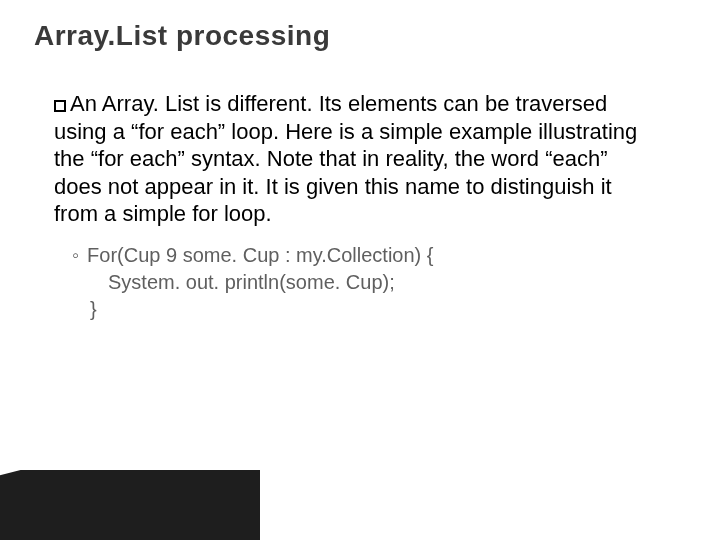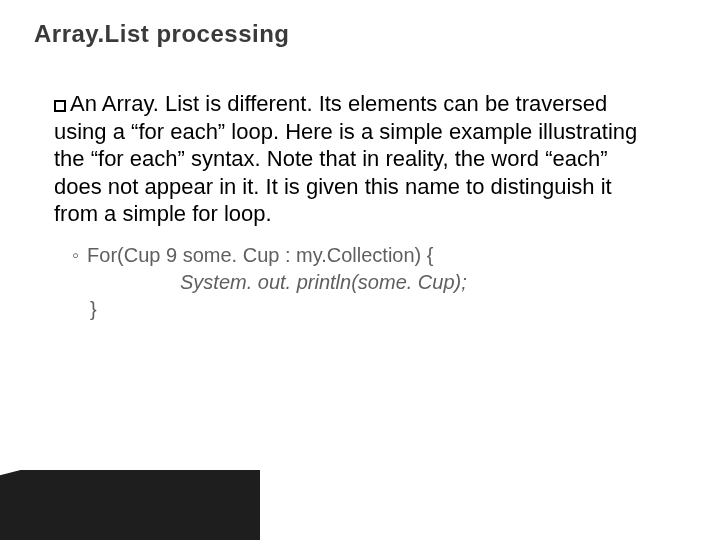--- a/index.html
+++ b/index.html
@@ -16,21 +16,21 @@
   .slide {
     position: relative;
     width: 720px;
     height: 540px;
     box-sizing: border-box;
   }
   .title {
     position: absolute;
     left: 34px;
     top: 20px;
-    font-size: 24px;
+    font-size: 28px;
     font-weight: 700;
     color: #3a3a3a;
     letter-spacing: 0.5px;
   }
   .body {
     position: absolute;
     left: 54px;
     top: 90px;
     width: 600px;
     font-size: 22px;
@@ -57,22 +57,21 @@
     line-height: 1.35;
   }
   .sub .row1 {
     display: flex;
   }
   .sub .marker {
     flex: 0 0 auto;
     margin-right: 8px;
   }
   .sub .line2 {
-    margin-left: 108px;
-    font-style: italic;
+    margin-left: 36px;
   }
   .sub .line3 {
     margin-left: 18px;
   }
   
   .wedge {
     position: absolute;
     left: 0;
     bottom: 0;
     width: 260px;

